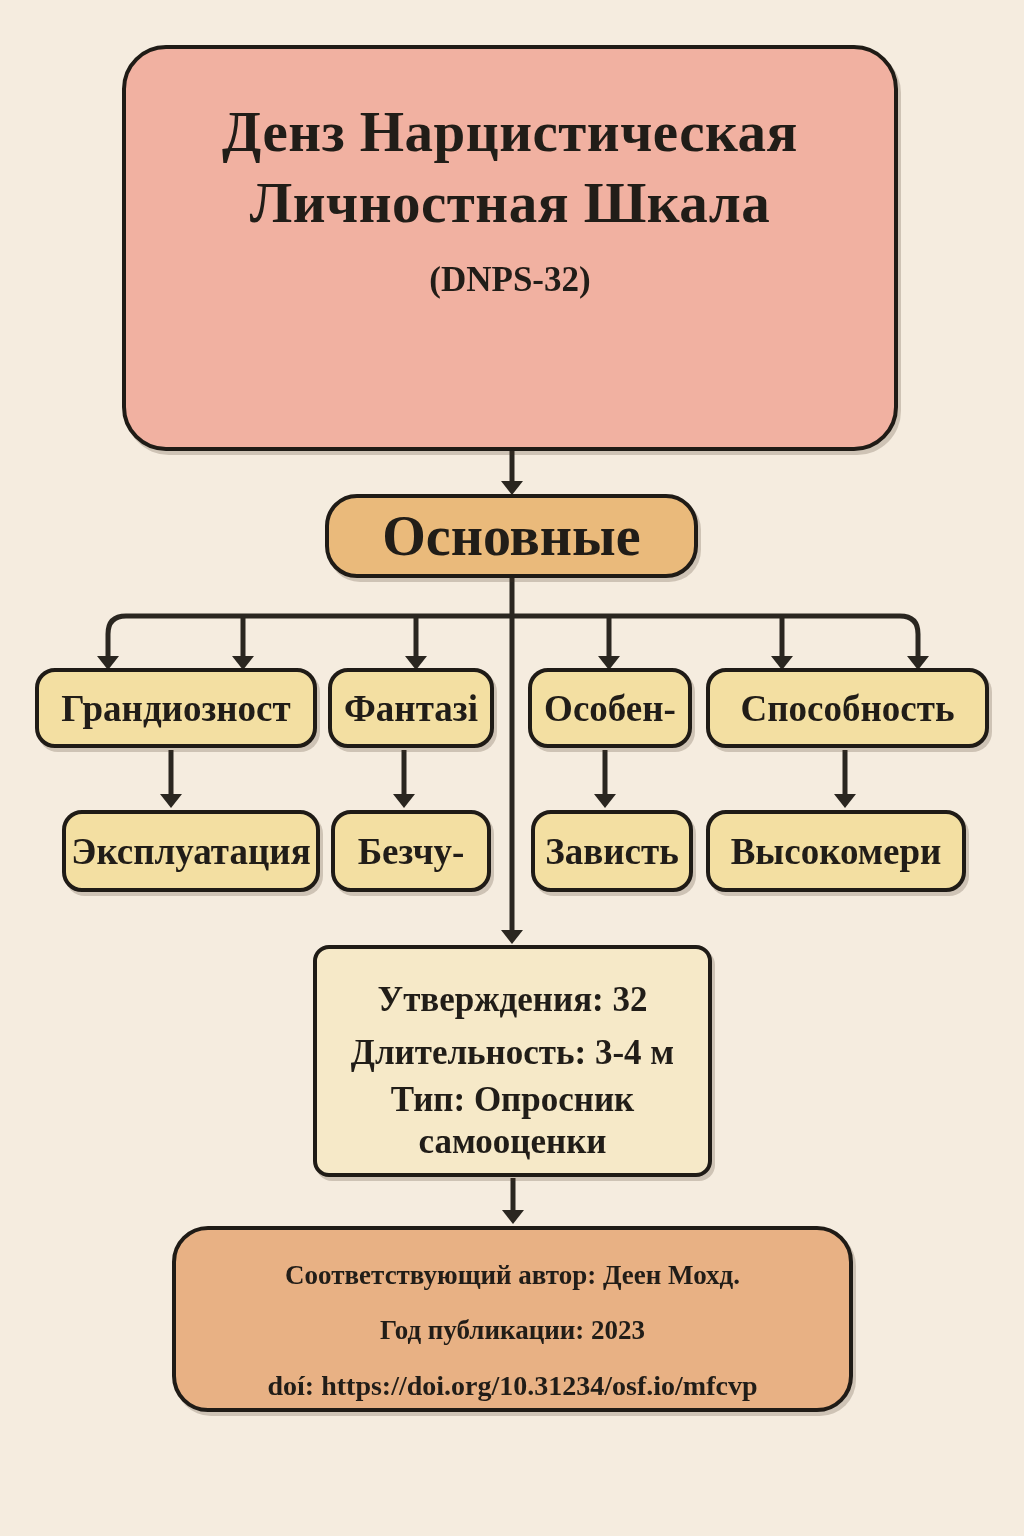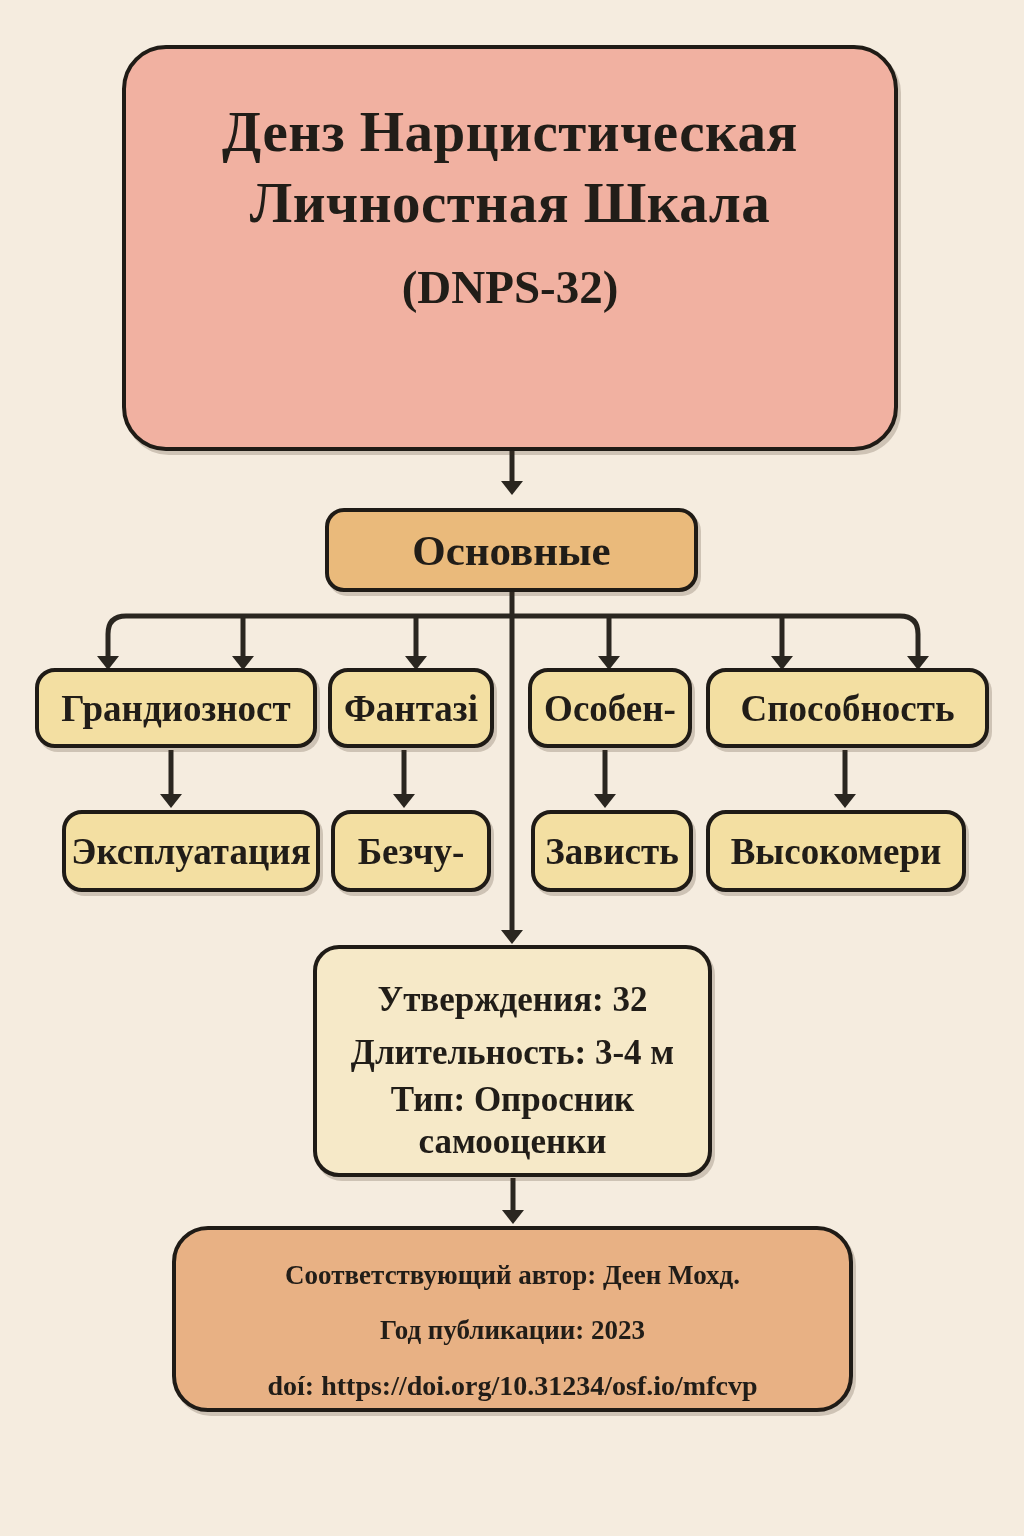--- a/index.html
+++ b/index.html
@@ -36,39 +36,39 @@
     box-shadow:3px 4px 0 rgba(70,50,30,0.22);
     z-index:1;
   }
   .title-box{
     left:122px;top:45px;width:776px;height:406px;
     border-radius:44px;background:var(--title-box);
     flex-direction:column;justify-content:flex-start;
     padding-top:48px;
   }
   .title-line{font-size:57px;line-height:1.24;letter-spacing:.5px;}
-  .title-code{font-size:47px;margin-top:22px;}
+  .title-code{font-size:35px;margin-top:22px;}
   .root-box{
-    left:325px;top:508px;width:373px;height:84px;
-    border-radius:19px;background:var(--root-box);
-    font-size:43px;
+    left:325px;top:494px;width:373px;height:84px;
+    border-radius:32px;background:var(--root-box);
+    font-size:56px;
   }
   .facet{top:668px;height:80px;border-radius:20px;font-size:37px;}
   .facet-0{left:35px;width:282px;}
   .facet-1{left:328px;width:166px;}
   .facet-2{left:528px;width:164px;}
   .facet-3{left:706px;width:283px;}
   .child{top:810px;height:82px;border-radius:20px;font-size:37px;}
   .child-0{left:62px;width:258px;}
   .child-1{left:331px;width:160px;}
   .child-2{left:531px;width:162px;}
   .child-3{left:706px;width:260px;}
   .info-box{
     left:313px;top:945px;width:399px;height:232px;
-    border-radius:26px;background:var(--info-box);
+    border-radius:16px;background:var(--info-box);
     flex-direction:column;justify-content:flex-start;
     padding-top:24px;
   }
   .info-line{font-size:35px;line-height:53px;}
   .info-line.wrap{line-height:42px;}
   .footer-box{
     left:172px;top:1226px;width:681px;height:186px;
     border-radius:36px;background:var(--footer-box);
     flex-direction:column;justify-content:flex-start;
     padding-top:18px;

